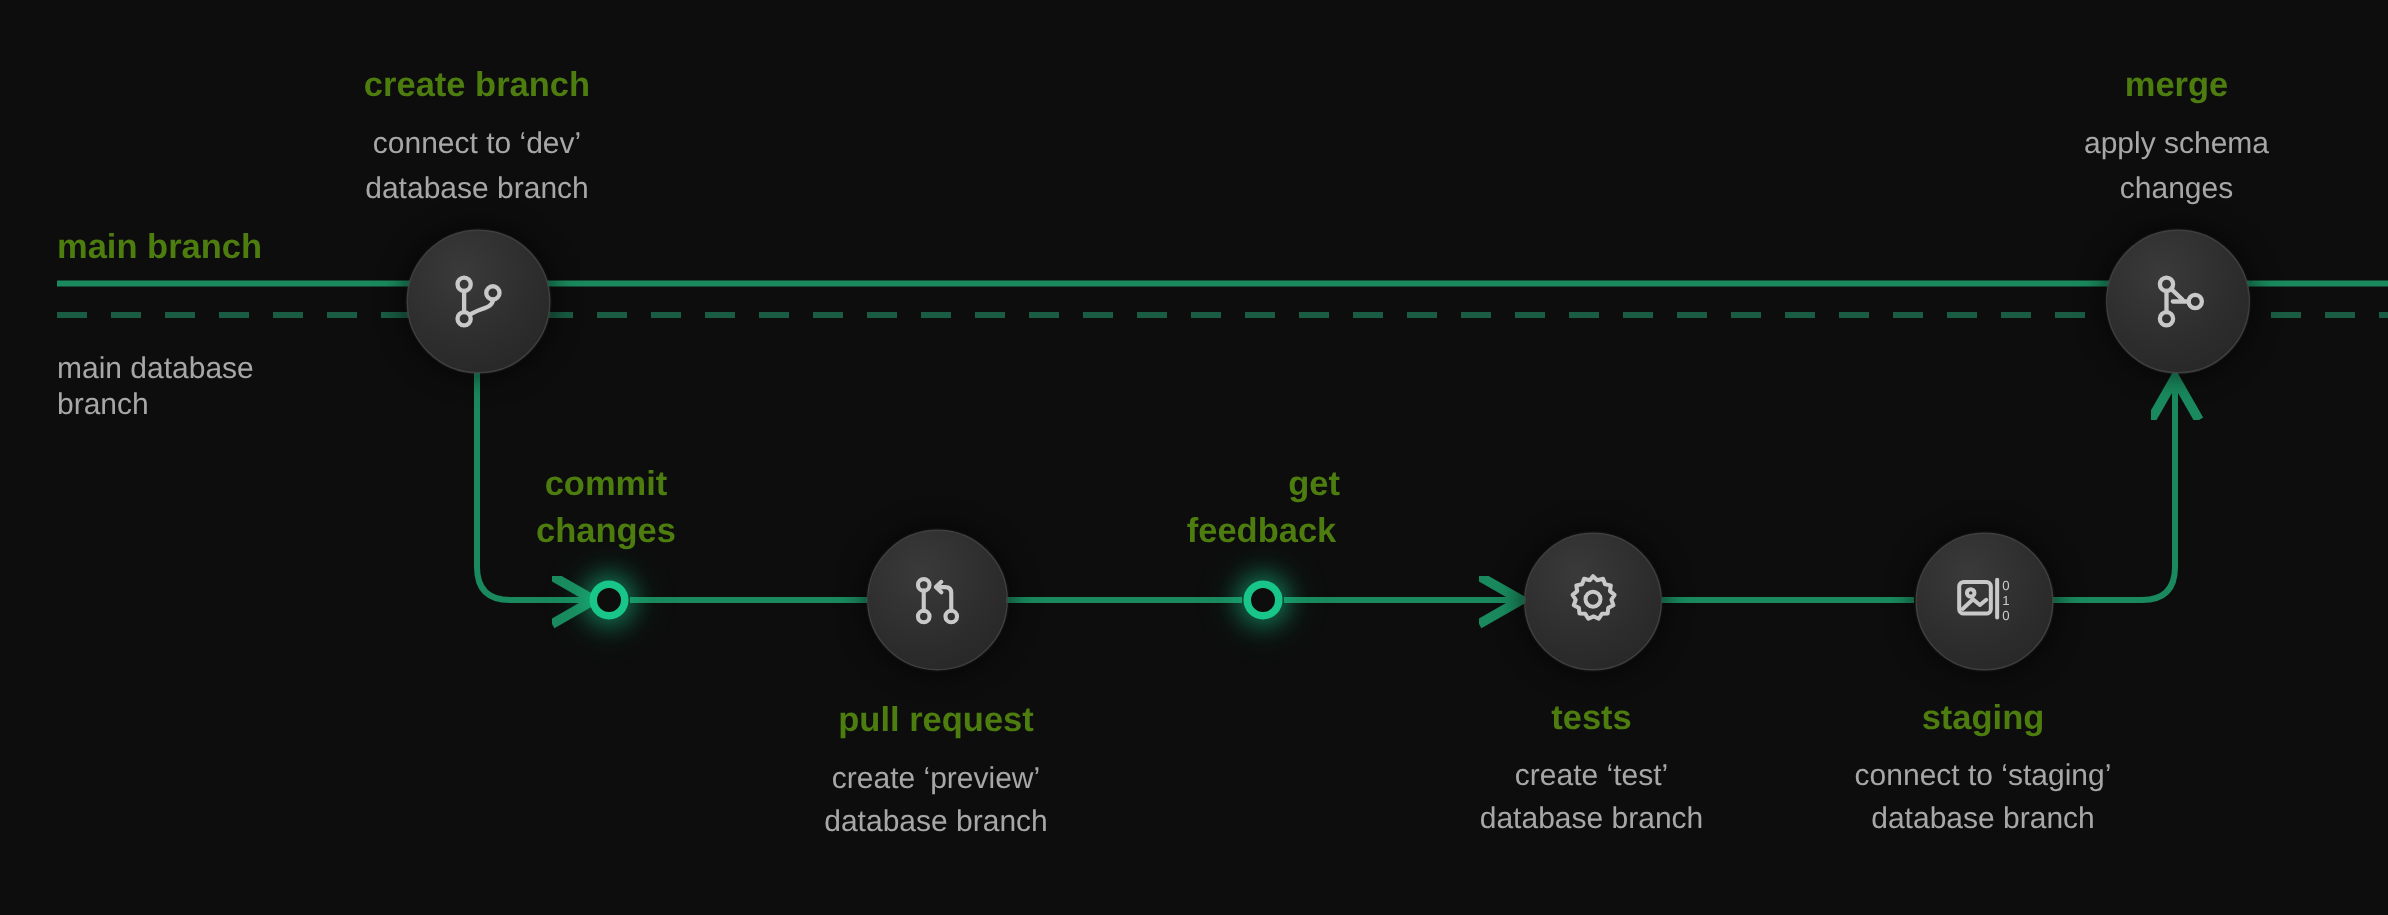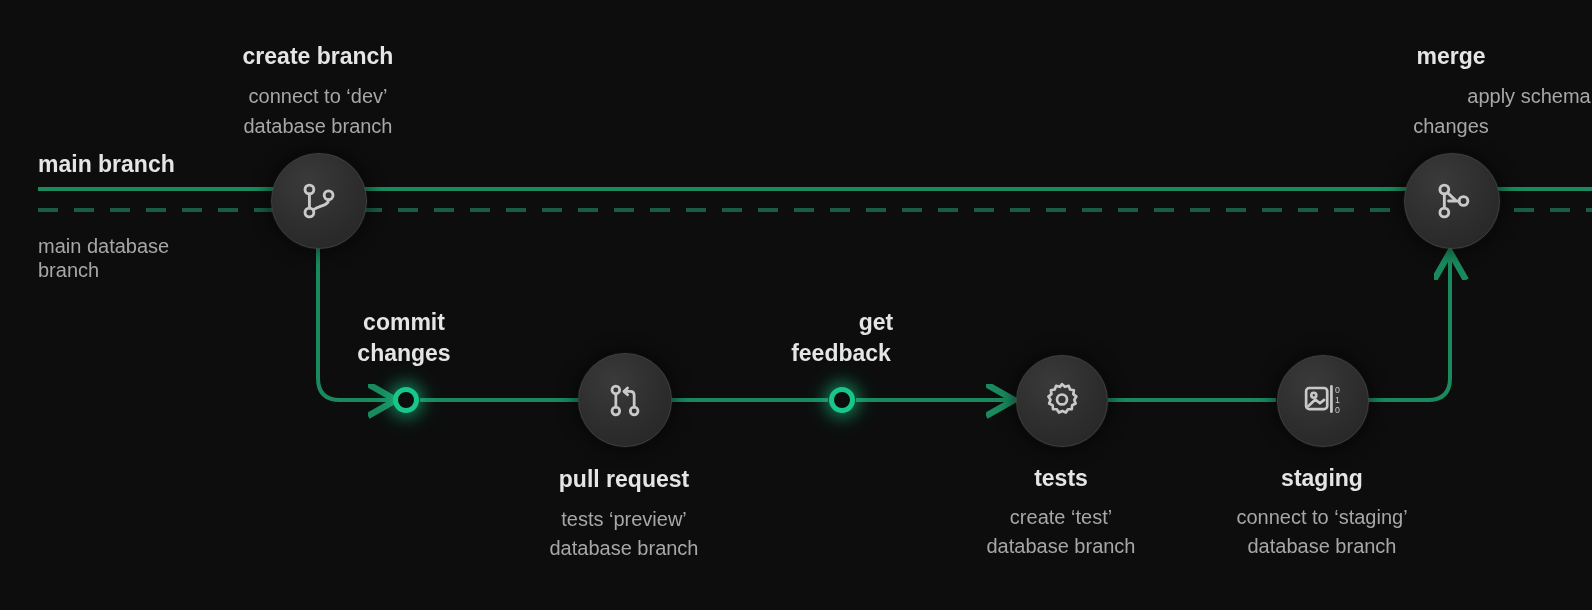--- a/index.html
+++ b/index.html
@@ -41,21 +41,21 @@
     width: 26px;
     height: 26px;
     border-radius: 50%;
     border: 5px solid #19c68a;
     background: #0d0d0d;
     box-shadow: 0 0 14px 4px rgba(25,198,138,0.45), 0 0 26px 8px rgba(25,198,138,0.18);
     box-sizing: border-box;
   }
   .lbl {
     position: absolute;
-    color: #e5e5e5;
+    color: #4d7c0f;
     font-weight: bold;
     font-size: 23px;
     line-height: 1.3;
     white-space: nowrap;
   }
   .sub {
     position: absolute;
     color: #a7a7a7;
     font-weight: normal;
     font-size: 20px;
@@ -133,21 +133,21 @@
         <circle cx="7" cy="6.5" r="2.1"></circle>
         <circle cx="7" cy="18" r="2.1"></circle>
         <path d="M7 8.6 L7 15.9"></path>
         <circle cx="17" cy="18" r="2.1"></circle>
         <path d="M17 15.9 L17 9.5 Q17 7.3 14.8 7.3 L11.6 7.3"></path>
         <path d="M13.4 5.4 L11.4 7.3 L13.4 9.2"></path>
       </svg>
     </span>
   </div>
   <div class="lbl ctr" style="left:624px; top:465px;">pull request</div>
-  <div class="sub ctr" style="left:624px; top:505px;">tests ‘preview’</div>
+  <div class="sub ctr" style="left:624px; top:505px;">create ‘preview’</div>
   <div class="sub ctr" style="left:624px; top:534px;">database branch</div>
 
   <div class="lbl ctr" style="left:876px; top:308px;">get</div>
   <div class="lbl ctr" style="left:841px; top:339px;">feedback</div>
   <div class="ring" style="left:829px; top:387px;"></div>
 
   <div class="node" style="left:1016px; top:355px; width:90px; height:90px;">
     <span>
       <svg width="46" height="46" viewBox="0 0 24 24" fill="none" stroke="#c9c9c9" stroke-width="1.4" stroke-linejoin="round">
         <path d="M12 3.2 L13.5 4.6 L15.5 4.1 L16.2 6.0 L18.2 6.4 L17.9 8.4 L19.5 9.7 L18.4 11.4 L19.1 13.3 L17.3 14.2 L17.1 16.2 L15.1 16.3 L14.0 18.0 L12.2 17.2 L10.4 18.0 L9.3 16.3 L7.3 16.2 L7.1 14.2 L5.3 13.3 L6.0 11.4 L4.9 9.7 L6.5 8.4 L6.2 6.4 L8.2 6.0 L8.9 4.1 L10.9 4.6 Z"></path>
@@ -170,21 +170,21 @@
         <text x="18.2" y="13.2" font-size="4.6" fill="#c9c9c9" stroke="none" font-family="'Liberation Sans',sans-serif">1</text>
         <text x="18.2" y="18.4" font-size="4.6" fill="#c9c9c9" stroke="none" font-family="'Liberation Sans',sans-serif">0</text>
       </svg>
     </span>
   </div>
   <div class="lbl ctr" style="left:1322px; top:464px;">staging</div>
   <div class="sub ctr" style="left:1322px; top:503px;">connect to ‘staging’</div>
   <div class="sub ctr" style="left:1322px; top:532px;">database branch</div>
 
   <div class="lbl ctr" style="left:1451px; top:42px;">merge</div>
-  <div class="sub ctr" style="left:1529px; top:82px;text-align:center;">apply schema</div>
+  <div class="sub ctr" style="left:1451px; top:82px;text-align:center;">apply schema</div>
   <div class="sub ctr" style="left:1451px; top:112px;">changes</div>
   <div class="node" style="left:1404px; top:153px; width:94px; height:94px;">
     <span>
       <svg width="46" height="46" viewBox="0 0 24 24" fill="none" stroke="#c9c9c9" stroke-width="1.5" stroke-linecap="round">
         <circle cx="8" cy="6" r="2.3"></circle>
         <circle cx="8" cy="18" r="2.3"></circle>
         <circle cx="18" cy="12" r="2.3"></circle>
         <path d="M8 8.3 L8 15.7"></path>
         <path d="M9.6 7.6 L13.6 11.4"></path>
         <path d="M10.2 12 L15.7 12"></path>

